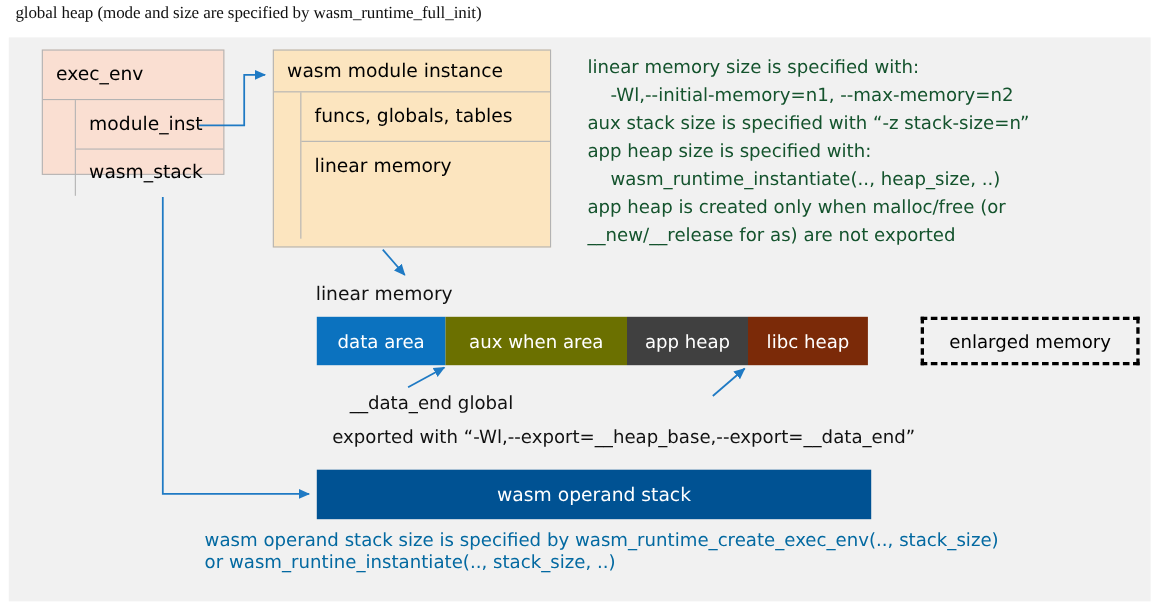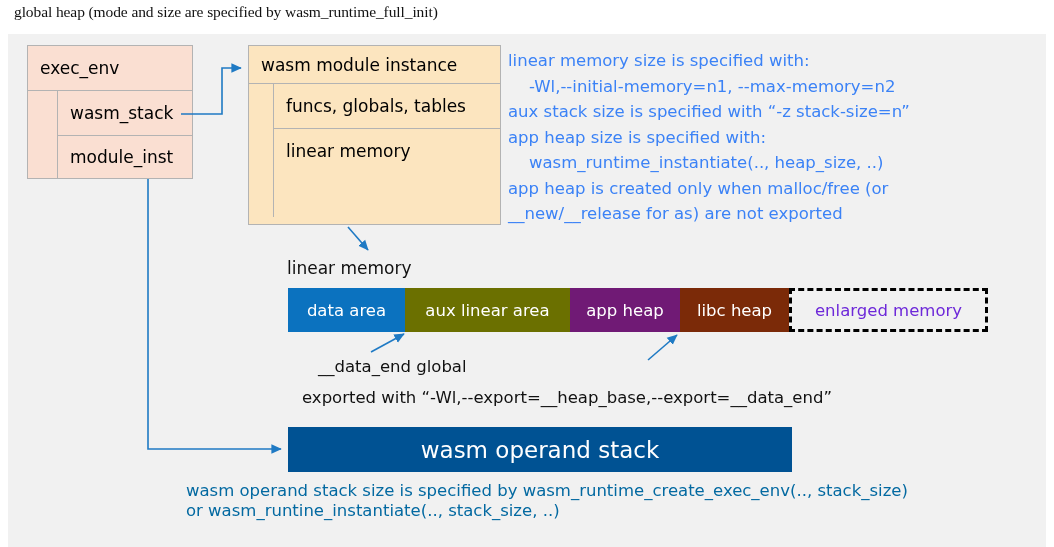--- a/index.html
+++ b/index.html
@@ -74,46 +74,46 @@
     display: flex;
     align-items: center;
     padding-left: 12px;
     font-size: 17px;
     color: #000;
   }
   .struct-row + .struct-row { border-top: 1px solid #b3b3b3; }
 
   
   #exec-env-box {
-    left: 27px; top: 45px; width: 166px; height: 134px;
+    left: 38px; top: 45px; width: 166px; height: 114px;
     background: #fadfd2;
   }
   #exec-env-box .struct-head { height: 45px; }
   #exec-env-box .struct-body { height: 87px; }
   #exec-env-box .gutter { width: 30px; }
   #exec-env-box .struct-row { height: 50%; }
 
   
   #wasm-module-instance-box {
     left: 248px; top: 45px; width: 253px; height: 180px;
     background: #fce5bf;
   }
   #wasm-module-instance-box .struct-head { height: 38px; }
   #wasm-module-instance-box .struct-body { height: 133px; }
   #wasm-module-instance-box .gutter { width: 25px; }
   #wasm-module-instance-box .struct-row { height: 33.3333%; }
 
   
   #linear-memory-notes {
     position: absolute;
-    left: 508px;
+    left: 534px;
     top: 48px;
     font-size: 16.5px;
     line-height: 25.5px;
-    color: #3b82f6;
+    color: #14532d;
     white-space: pre;
   }
 
   
   #linear-memory-caption {
     position: absolute;
     left: 287px;
     top: 258px;
     font-size: 17px;
     color: #111;
@@ -132,22 +132,23 @@
     display: flex;
     align-items: center;
     justify-content: center;
     font-size: 16.5px;
     color: #ffffff;
     box-sizing: border-box;
     white-space: nowrap;
   }
   .mem-seg.dashed {
     background: #f1f1f1;
-    color: #6d28d9;
+    color: #000000;
     border: 3px dashed #000000;
+    margin-left: 48px;
   }
 
   
   .ann-text {
     position: absolute;
     font-size: 16.5px;
     color: #111;
     white-space: nowrap;
   }
   #data-end-label   { left: 318px; top: 357px; }
@@ -156,21 +157,21 @@
 
   
   #wasm-operand-stack-box {
     position: absolute;
     left: 288px; top: 427px; width: 504px; height: 45px;
     background: #005293;
     display: flex;
     align-items: center;
     justify-content: center;
     color: #ffffff;
-    font-size: 23px;
+    font-size: 17px;
   }
   #operand-stack-note {
     position: absolute;
     left: 186px;
     top: 481px;
     font-size: 16.5px;
     line-height: 20px;
     color: #0369a1;
     white-space: pre;
   }
@@ -190,22 +191,22 @@
 
   <div id="page-title">global heap (mode and size are specified by wasm_runtime_full_init)</div>
 
   <div id="global-heap-panel"></div>
 
   <div class="struct-box" id="exec-env-box">
     <div class="struct-head">exec_env</div>
     <div class="struct-body">
       <div class="gutter"></div>
       <div class="rows">
+        <div class="struct-row">module_inst</div>
         <div class="struct-row">wasm_stack</div>
-        <div class="struct-row">module_inst</div>
       </div>
     </div>
   </div>
 
   <div class="struct-box" id="wasm-module-instance-box">
     <div class="struct-head">wasm module instance</div>
     <div class="struct-body">
       <div class="gutter"></div>
       <div class="rows">
         <div class="struct-row">funcs, globals, tables</div>
@@ -218,22 +219,22 @@
     -Wl,--initial-memory=n1, --max-memory=n2
 aux stack size is specified with “-z stack-size=n”
 app heap size is specified with:
     wasm_runtime_instantiate(.., heap_size, ..)
 app heap is created only when malloc/free (or
 __new/__release for as) are not exported</div>
 
   <div id="linear-memory-caption">linear memory</div>
   <div id="memory-bar">
       <div class="mem-seg" style="left: 0px; width: 117px; background: rgb(11, 114, 191);">data area</div>
-      <div class="mem-seg" style="left: 117px; width: 165px; background: rgb(107, 112, 0);">aux linear area</div>
-      <div class="mem-seg" style="left: 282px; width: 110px; background: #701a75;">app heap</div>
+      <div class="mem-seg" style="left: 117px; width: 165px; background: rgb(107, 112, 0);">aux when area</div>
+      <div class="mem-seg" style="left: 282px; width: 110px; background: #404040;">app heap</div>
       <div class="mem-seg" style="left: 392px; width: 109px; background: rgb(123, 42, 8);">libc heap</div>
       <div class="mem-seg dashed" style="left: 501px; width: 199px;">enlarged memory</div>
     </div>
 
   <div class="ann-text" id="data-end-label">__data_end global</div>
   <div class="ann-text" id="export-note">exported with “-Wl,--export=__heap_base,--export=__data_end”</div>
 
   <div id="wasm-operand-stack-box">
     <span>wasm operand stack</span>
   </div>

